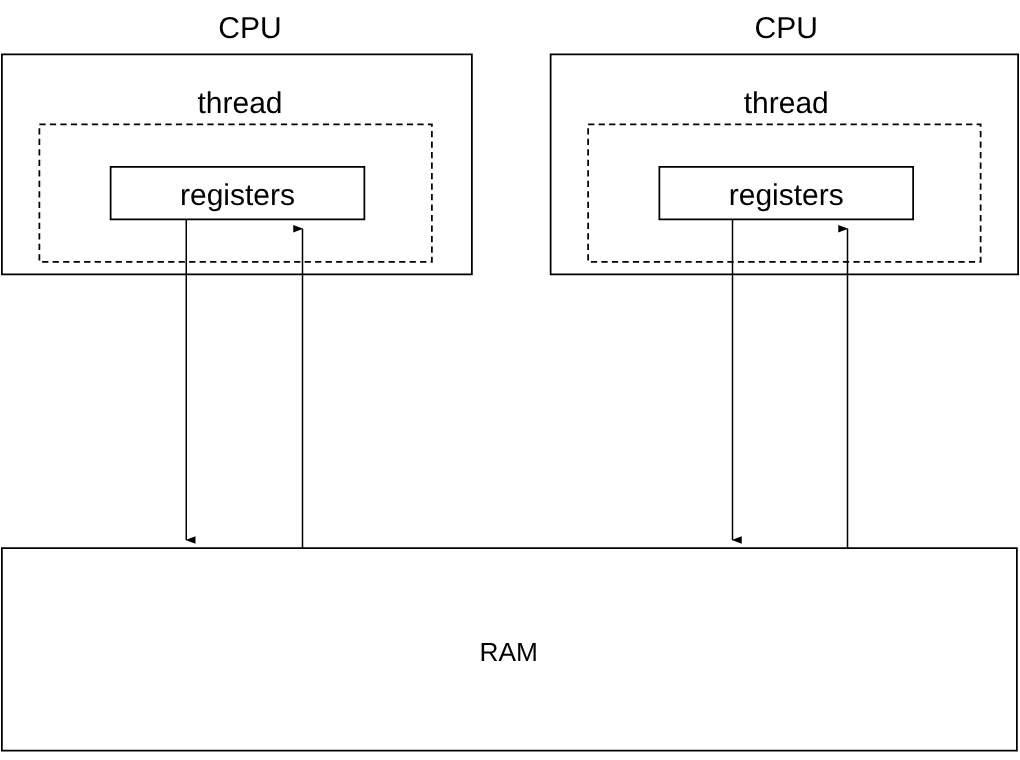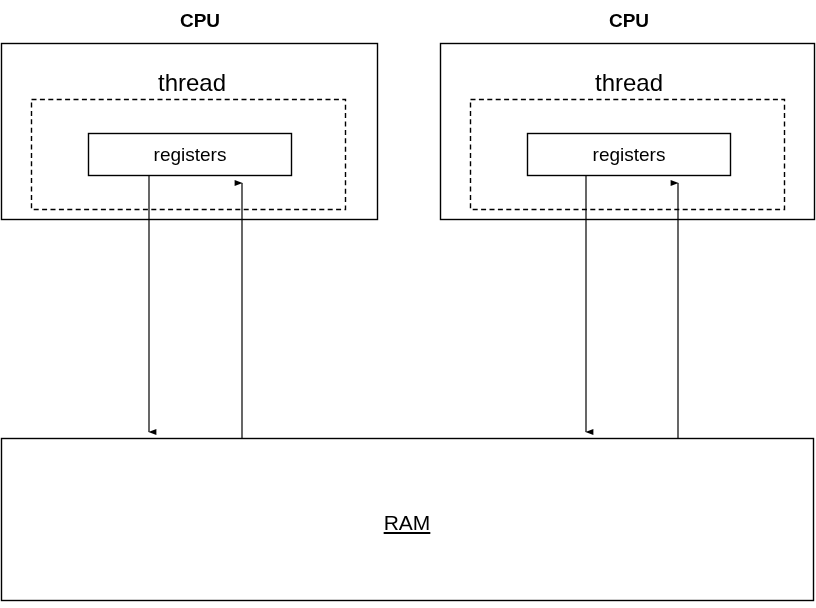--- a/index.html
+++ b/index.html
@@ -28,46 +28,44 @@
     height: 608px;
   }
   .label {
     position: absolute;
     text-align: center;
     white-space: nowrap;
     color: #000000;
     line-height: 1;
   }
   .cpu-title {
-    font-size: 19px;
+    font-size: 24px;
     top: 11px;
     width: 120px;
-    font-weight: bold;
   }
   #cpu-title-0 { left: 140px; }
   #cpu-title-1 { left: 569px; }
   .thread-title {
     font-size: 24px;
     top: 71px;
     width: 140px;
   }
   #thread-title-0 { left: 122px; }
   #thread-title-1 { left: 559px; }
   .registers-label {
-    font-size: 19px;
+    font-size: 24px;
     top: 145px;
   }
   #registers-label-0 { left: 88px; width: 204px; }
   #registers-label-1 { left: 527px; width: 204px; }
   #ram-label {
     font-size: 21px;
     left: 307px;
     top: 512px;
     width: 200px;
-    text-decoration: underline;
   }
 </style>
 </head>
 <body>
 
 <div id="diagram">
 
   <svg class="svg-layer" viewBox="0 0 816 608" xmlns="http://www.w3.org/2000/svg">
     <defs>
       <marker id="arrow-down" markerWidth="9" markerHeight="9" refX="3.2" refY="7.6" orient="auto" markerUnits="userSpaceOnUse">

